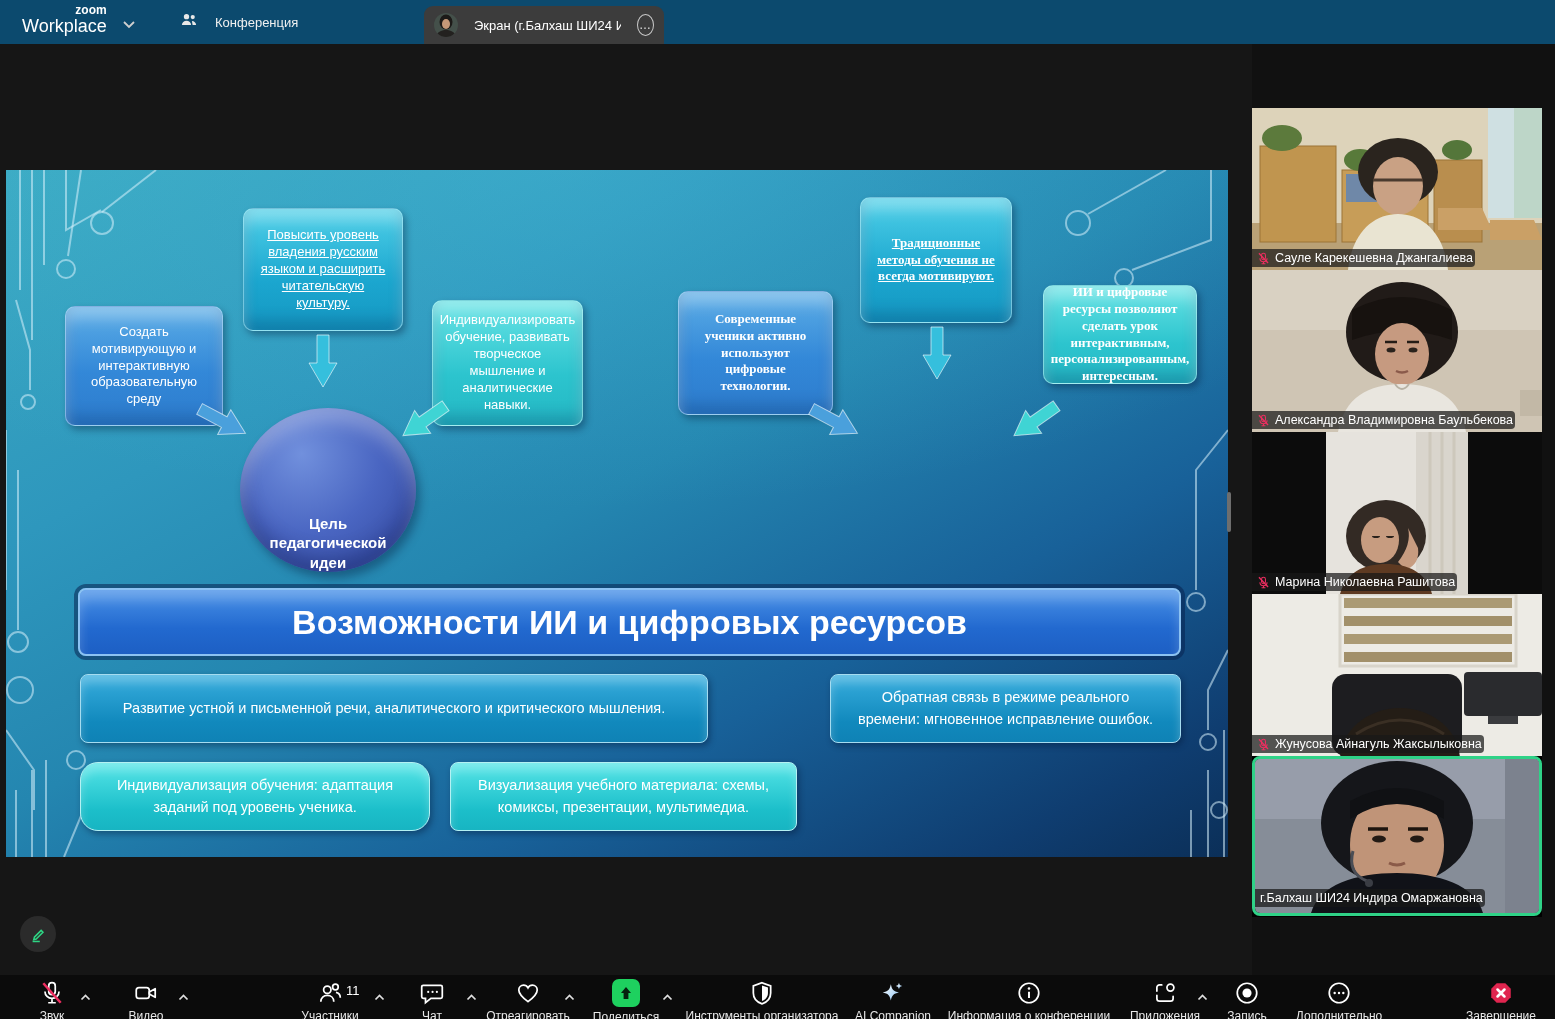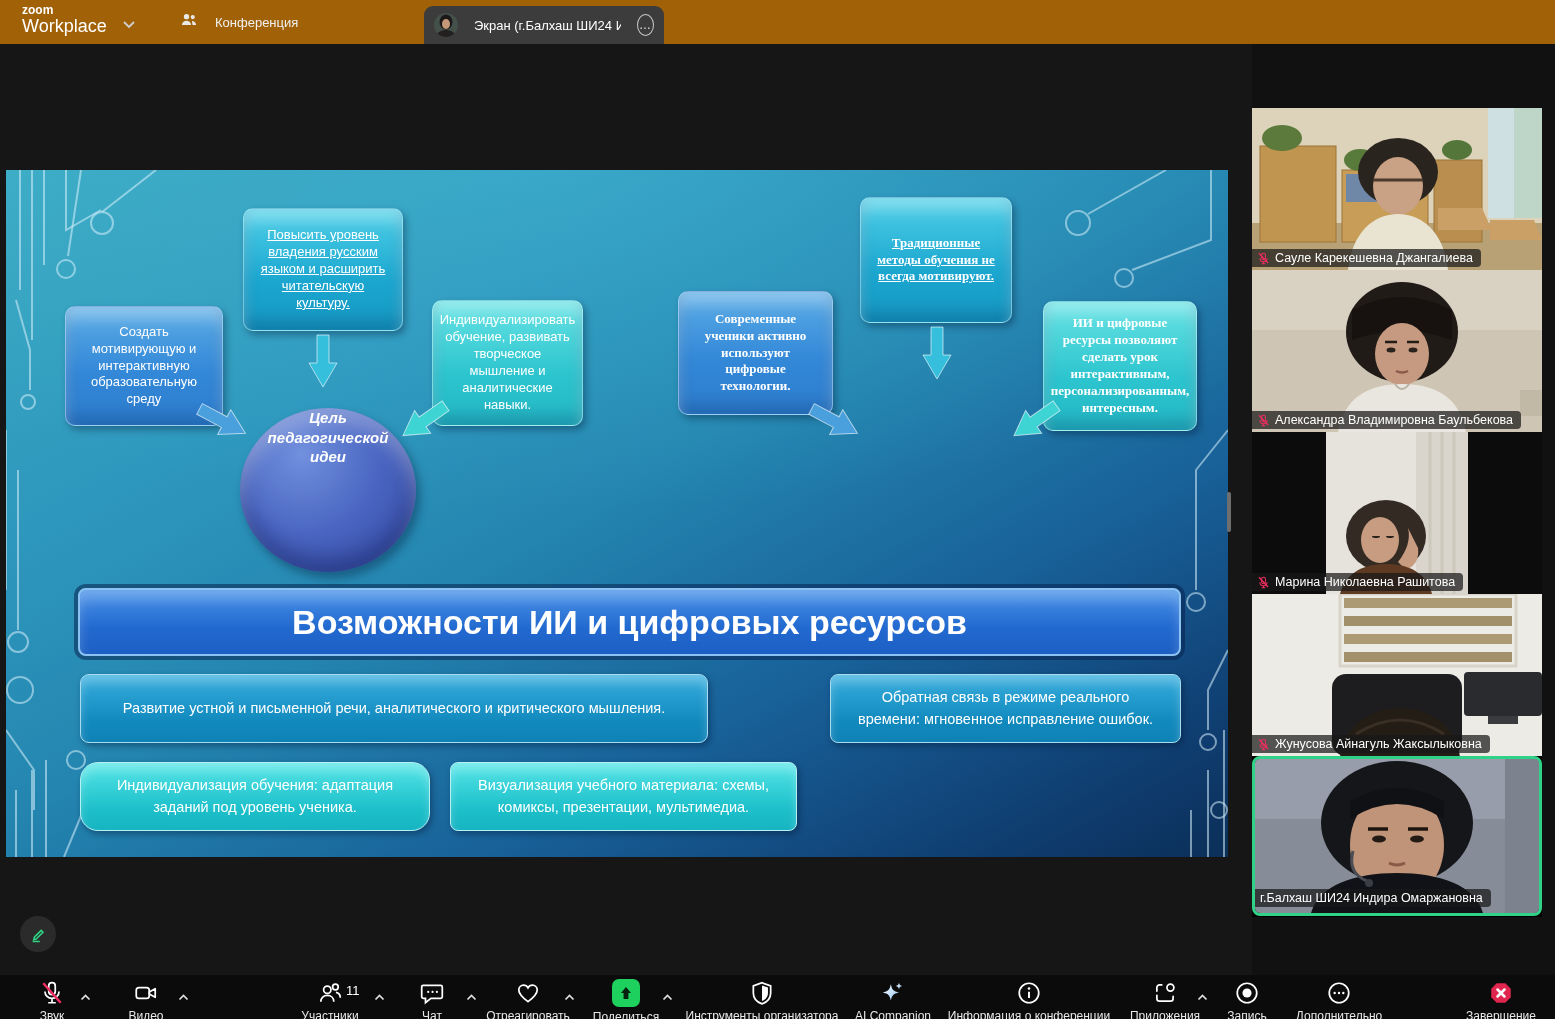--- a/index.html
+++ b/index.html
@@ -1,21 +1,21 @@
 <!DOCTYPE html>
 <html><head>
 <meta charset="utf-8">
 <style>
   * { margin:0; padding:0; box-sizing:border-box; }
   html,body { background:#000; }
   .app { position:relative; width:1555px; height:1019px; background:#111; overflow:hidden;
          font-family:"Liberation Sans", sans-serif; color:#fff; }
 
   
-  .tabbar { position:absolute; left:0; top:0; width:100%; height:44px; background:#a16207; }
+  .tabbar { position:absolute; left:0; top:0; width:100%; height:44px; background:#0c4a6e;text-align:right; }
   .brand { position:absolute; left:22px; top:4px; line-height:1.05; }
   .brand .z { font-size:12px; font-weight:700; color:#fff; }
   .brand .w { font-size:18px; font-weight:400; color:#fff; }
   .brand-chev { position:absolute; left:122px; top:15px; }
   .tab { position:absolute; top:0; height:44px; display:flex; align-items:center; gap:16px; padding:0 14px; }
   .home-tab { left:165px; }
   .home-tab .lbl { font-size:13px; color:#f0f0f0; }
   .active-tab { left:424px; top:6px; height:38px; width:240px; background:#3c3c3c;
                 border-radius:9px 9px 0 0; padding:0 10px; }
   .active-tab .lbl { font-size:13px; color:#fff; white-space:nowrap; overflow:hidden; max-width:168px; }
@@ -36,25 +36,25 @@
            justify-content:center; text-align:center; padding:8px 12px; line-height:1.3;
            border:1px solid rgba(255,255,255,.4);
            box-shadow: inset 0 12px 14px rgba(255,255,255,.30), inset 0 -10px 14px rgba(0,40,90,.22),
                        3px 4px 7px rgba(0,20,50,.35); }
   .blue-box  { background:linear-gradient(180deg,#5cade6 0%, #3388d8 55%, #2d7ccd 100%); }
   .teal-box  { background:linear-gradient(180deg,#4fd0e8 0%, #1ba6cf 60%, #1598c2 100%);text-decoration:underline; }
   .lteal-box { background:linear-gradient(180deg,#67e3e5 0%, #2cc4ce 60%, #24b8c4 100%); }
   .sans13 { font-size:13px; }
   .serif  { font-family:"Liberation Serif", serif; font-weight:bold; font-size:13px; }
 
-  .circle3d { position:absolute; border-radius:50%; display:flex; align-items:flex-start; justify-content:center;
+  .circle3d { position:absolute; border-radius:50%; display:flex; align-items:flex-end; justify-content:center;
               text-align:center; color:#fff;
               background:radial-gradient(ellipse at 35% 28%, #7190dd 0%, #4a66c2 48%, #30459c 100%);
               box-shadow: inset 0 14px 18px rgba(255,255,255,.30), inset 0 -14px 20px rgba(0,10,60,.30),
-                          4px 6px 10px rgba(0,15,45,.35); font-style: italic; }
+                          4px 6px 10px rgba(0,15,45,.35); }
   .circle3d .t { font-weight:bold; font-size:15px; line-height:1.3; }
   .circle3d .t.serif { font-size:19px; }
 
   .arrow { position:absolute; }
 
   .title-banner { position:absolute; left:72px; top:418px; width:1103px; height:68px; border-radius:8px;
                   background:linear-gradient(180deg,#4a92e8 0%, #2269cf 60%, #1d5fc4 100%);
                   border:2px solid #8cc2f2; box-shadow:0 0 0 4px rgba(8,35,80,.55), inset 0 10px 12px rgba(255,255,255,.22);
                   display:flex; align-items:center; justify-content:center; }
   .title-banner .t { font-size:34px; font-weight:bold; }
@@ -68,21 +68,21 @@
   .annotate-btn { position:absolute; left:20px; top:872px; width:36px; height:36px; border-radius:50%;
                   background:#2b2b2b; border:none; display:flex; align-items:center; justify-content:center; }
   .scroll-thumb { position:absolute; left:1227px; top:448px; width:4px; height:40px; background:#6e6e6e; border-radius:2px; }
 
   
   .participants { position:absolute; left:1252px; top:108px; width:290px; height:809px; background:#000; }
   .tile { position:relative; width:290px; height:162px; overflow:hidden; background:#000; }
   .tile svg.scene { position:absolute; left:0; top:0; }
   .tile.active { height:160px; border:3px solid #2fd287; border-radius:8px; }
   .name-label { position:absolute; left:0; bottom:3px; display:flex; align-items:center; gap:5px;
-                background:rgba(24,24,24,.72); border-radius:0 4px 4px 0; padding:2px 8px 2px 5px;
+                background:rgba(24,24,24,.72); border-radius:0 4px 4px 0; padding:2px 2px 2px 5px;
                 font-size:12.5px; color:#fff; max-width:286px; white-space:nowrap; }
   .tile.active .name-label { bottom:6px; }
 
   
   .toolbar { position:absolute; left:0; bottom:0; width:100%; height:44px; background:#0b0b0b; }
   .tb-item { position:absolute; top:5px; width:120px; margin-left:-60px; display:flex; flex-direction:column;
              align-items:center; gap:3px; background:none; border:none; color:#e8e8e8; }
   .tb-item .lbl { font-size:12px; color:#e8e8e8; white-space:nowrap; }
   .tb-chev { position:absolute; top:14px; background:none; border:none; }
   .share-btn-bg { width:28px; height:28px; border-radius:7px; background:#1ed15f; display:flex;
@@ -185,40 +185,40 @@
       <div class="circle3d" style="left:234px; top:238px; width:176px; height:164px;">
         <div class="t" style="width:130px;">Цель педагогической идеи</div>
       </div>
 
       <div class="box3d blue-box serif" style="left:672px; top:121px; width:155px; height:124px;">
         <span>Современные ученики активно используют цифровые технологии.</span>
       </div>
       <div class="box3d teal-box serif" style="left:854px; top:27px; width:152px; height:126px;">
         <span>Традиционные методы обучения не всегда мотивируют.</span>
       </div>
-      <div class="box3d lteal-box serif" style="left:1037px; top:115px; width:154px; height:130px;margin-top:16px;">
+      <div class="box3d lteal-box serif" style="left:1037px; top:115px; width:154px; height:99px;">
         <span>ИИ и цифровые ресурсы позволяют сделать урок интерактивным, персонализированным, интересным.</span>
       </div>
 
       <svg class="arrow" style="left:911px; top:156px;" width="40" height="62" viewBox="0 0 40 60">
         <polygon points="14,0 26,0 26,28 34,28 20,52 6,28 14,28" fill="#35bfdd" stroke="rgba(255,255,255,.6)"></polygon>
       </svg>
       <svg class="arrow" style="left:812px; top:222px; transform:rotate(-62deg);" width="40" height="62" viewBox="0 0 40 60">
         <polygon points="14,0 26,0 26,28 34,28 20,52 6,28 14,28" fill="#4aa0dc" stroke="rgba(255,255,255,.6)"></polygon>
       </svg>
       <svg class="arrow" style="left:1006px; top:222px; transform:rotate(55deg);" width="40" height="62" viewBox="0 0 40 60">
         <polygon points="14,0 26,0 26,28 34,28 20,52 6,28 14,28" fill="#3fd4d4" stroke="rgba(255,255,255,.6)"></polygon>
       </svg>
 
 
       <div class="title-banner">
         <div class="t">Возможности ИИ и цифровых ресурсов</div>
       </div>
 
-      <div class="rowbox rowblue" style="left:74px; top:504px; width:628px;border-radius:9px;">
+      <div class="rowbox rowblue" style="left:74px; top:504px; width:628px;">
         <span>Развитие устной и письменной речи, аналитического и критического мышления.</span>
       </div>
       <div class="rowbox rowblue" style="left:824px; top:504px; width:351px;">
         <span>Обратная связь в режиме реального времени: мгновенное исправление ошибок.</span>
       </div>
 
       <div class="rowbox rowteal" style="left:74px; top:592px; width:350px;border-radius:18px;">
         <span>Индивидуализация обучения: адаптация заданий под уровень ученика.</span>
       </div>
       <div class="rowbox rowteal" style="left:444px; top:592px; width:347px;">

